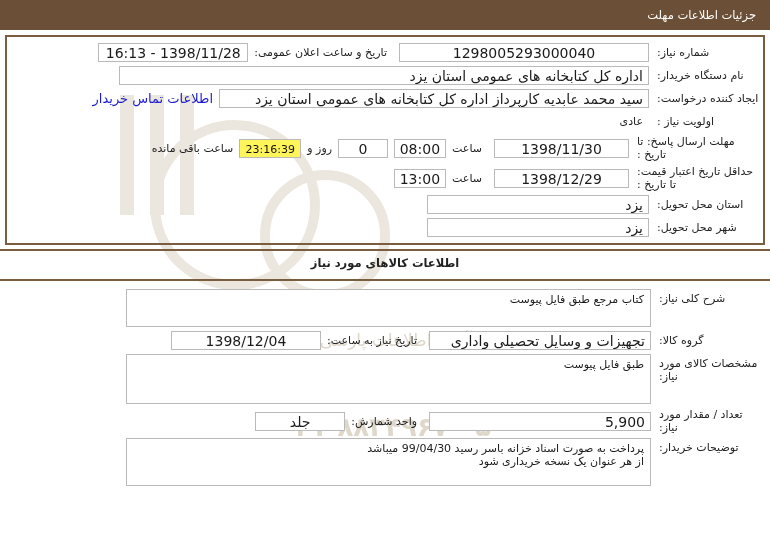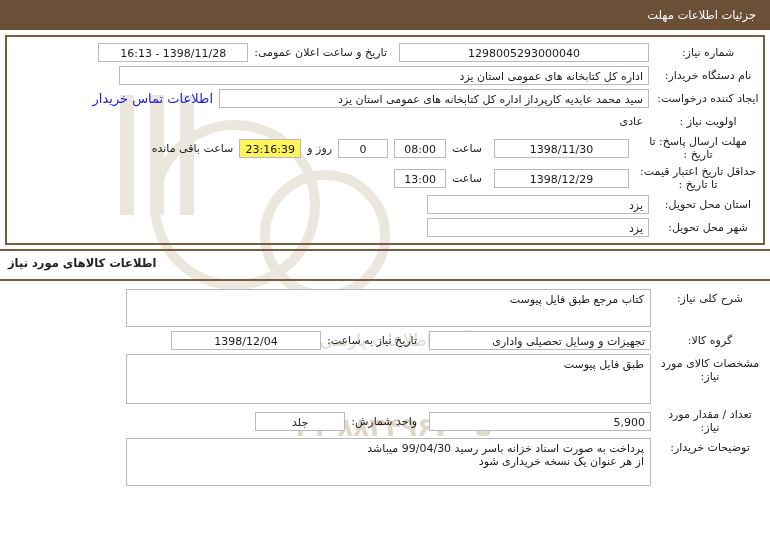--- a/index.html
+++ b/index.html
@@ -104,34 +104,34 @@
   .row {
     display: flex;
     align-items: center;
     margin-bottom: 4px;
     min-height: 19px;
   }
 
   .lbl {
     width: 110px;
     min-width: 110px;
-    text-align: center;
+    text-align: left;
     padding-left: 8px;
     font-size: 11px;
     color: #222;
     box-sizing: border-box;
   }
 
   .field {
     border: 1px solid #b9b9b9;
     background: #ffffff;
     height: 19px;
     line-height: 19px;
     padding: 0 5px;
-    font-size: 11px;
+    font-size: 14px;
     color: #1a1a1a;
     box-sizing: border-box;
     text-align: right;
     overflow: hidden;
     white-space: nowrap;
   }
   .field.center { text-align: center; }
 
   .plain {
     font-size: 11px;
@@ -157,21 +157,21 @@
     box-sizing: border-box;
     text-align: center;
     direction: ltr;
     color: #111;
   }
 
   .section-title {
     font-weight: bold;
     font-size: 11.5px;
     padding: 5px 8px 5px 8px;
-    text-align: left;
+    text-align: center;
   }
 
   .sep {
     border-top: 2px solid #7a5c3e;
     margin: 4px 0 0 0;
   }
 
   .textarea {
     border: 1px solid #b9b9b9;
     background: #ffffff;

